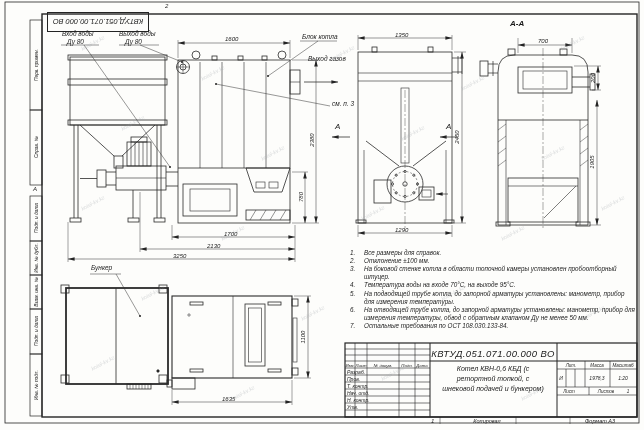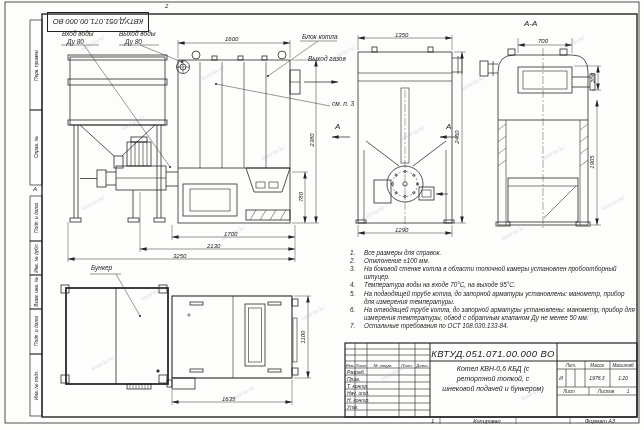--- a/index.html
+++ b/index.html
@@ -263,21 +263,21 @@
   <div class="dim" style="left:224px;top:230.5px;">1700</div>
   <div class="dim" style="left:207px;top:242.5px;">2130</div>
   <div class="dim" style="left:173px;top:252.5px;">3250</div>
 
   <div class="dim" style="left:395px;top:31.5px;">1350</div>
   <div class="vdim" style="left:457px;top:137px;">2450</div>
   <div class="dim" style="left:395px;top:226.5px;">1290</div>
   <div class="lbl big" style="left:335px;top:122px;">А</div>
   <div class="lbl big" style="left:446px;top:122px;">А</div>
 
-  <div class="lbl big" style="left:524px;top:19px;">А-А</div>
+  <div class="lbl big" style="left:510px;top:19px;font-weight:bold;">А-А</div>
   <div class="dim" style="left:538px;top:38px;">700</div>
   <div class="vdim" style="left:593px;top:78px;">200</div>
   <div class="vdim" style="left:592px;top:162px;">1905</div>
 
   <div class="lbl" style="left:91px;top:264px;">Бункер</div>
   <div class="dim" style="left:222px;top:395.5px;">1635</div>
   <div class="vdim" style="left:303px;top:337px;">1100</div>
 
   <div id="notes">
       <div class="note-row">

